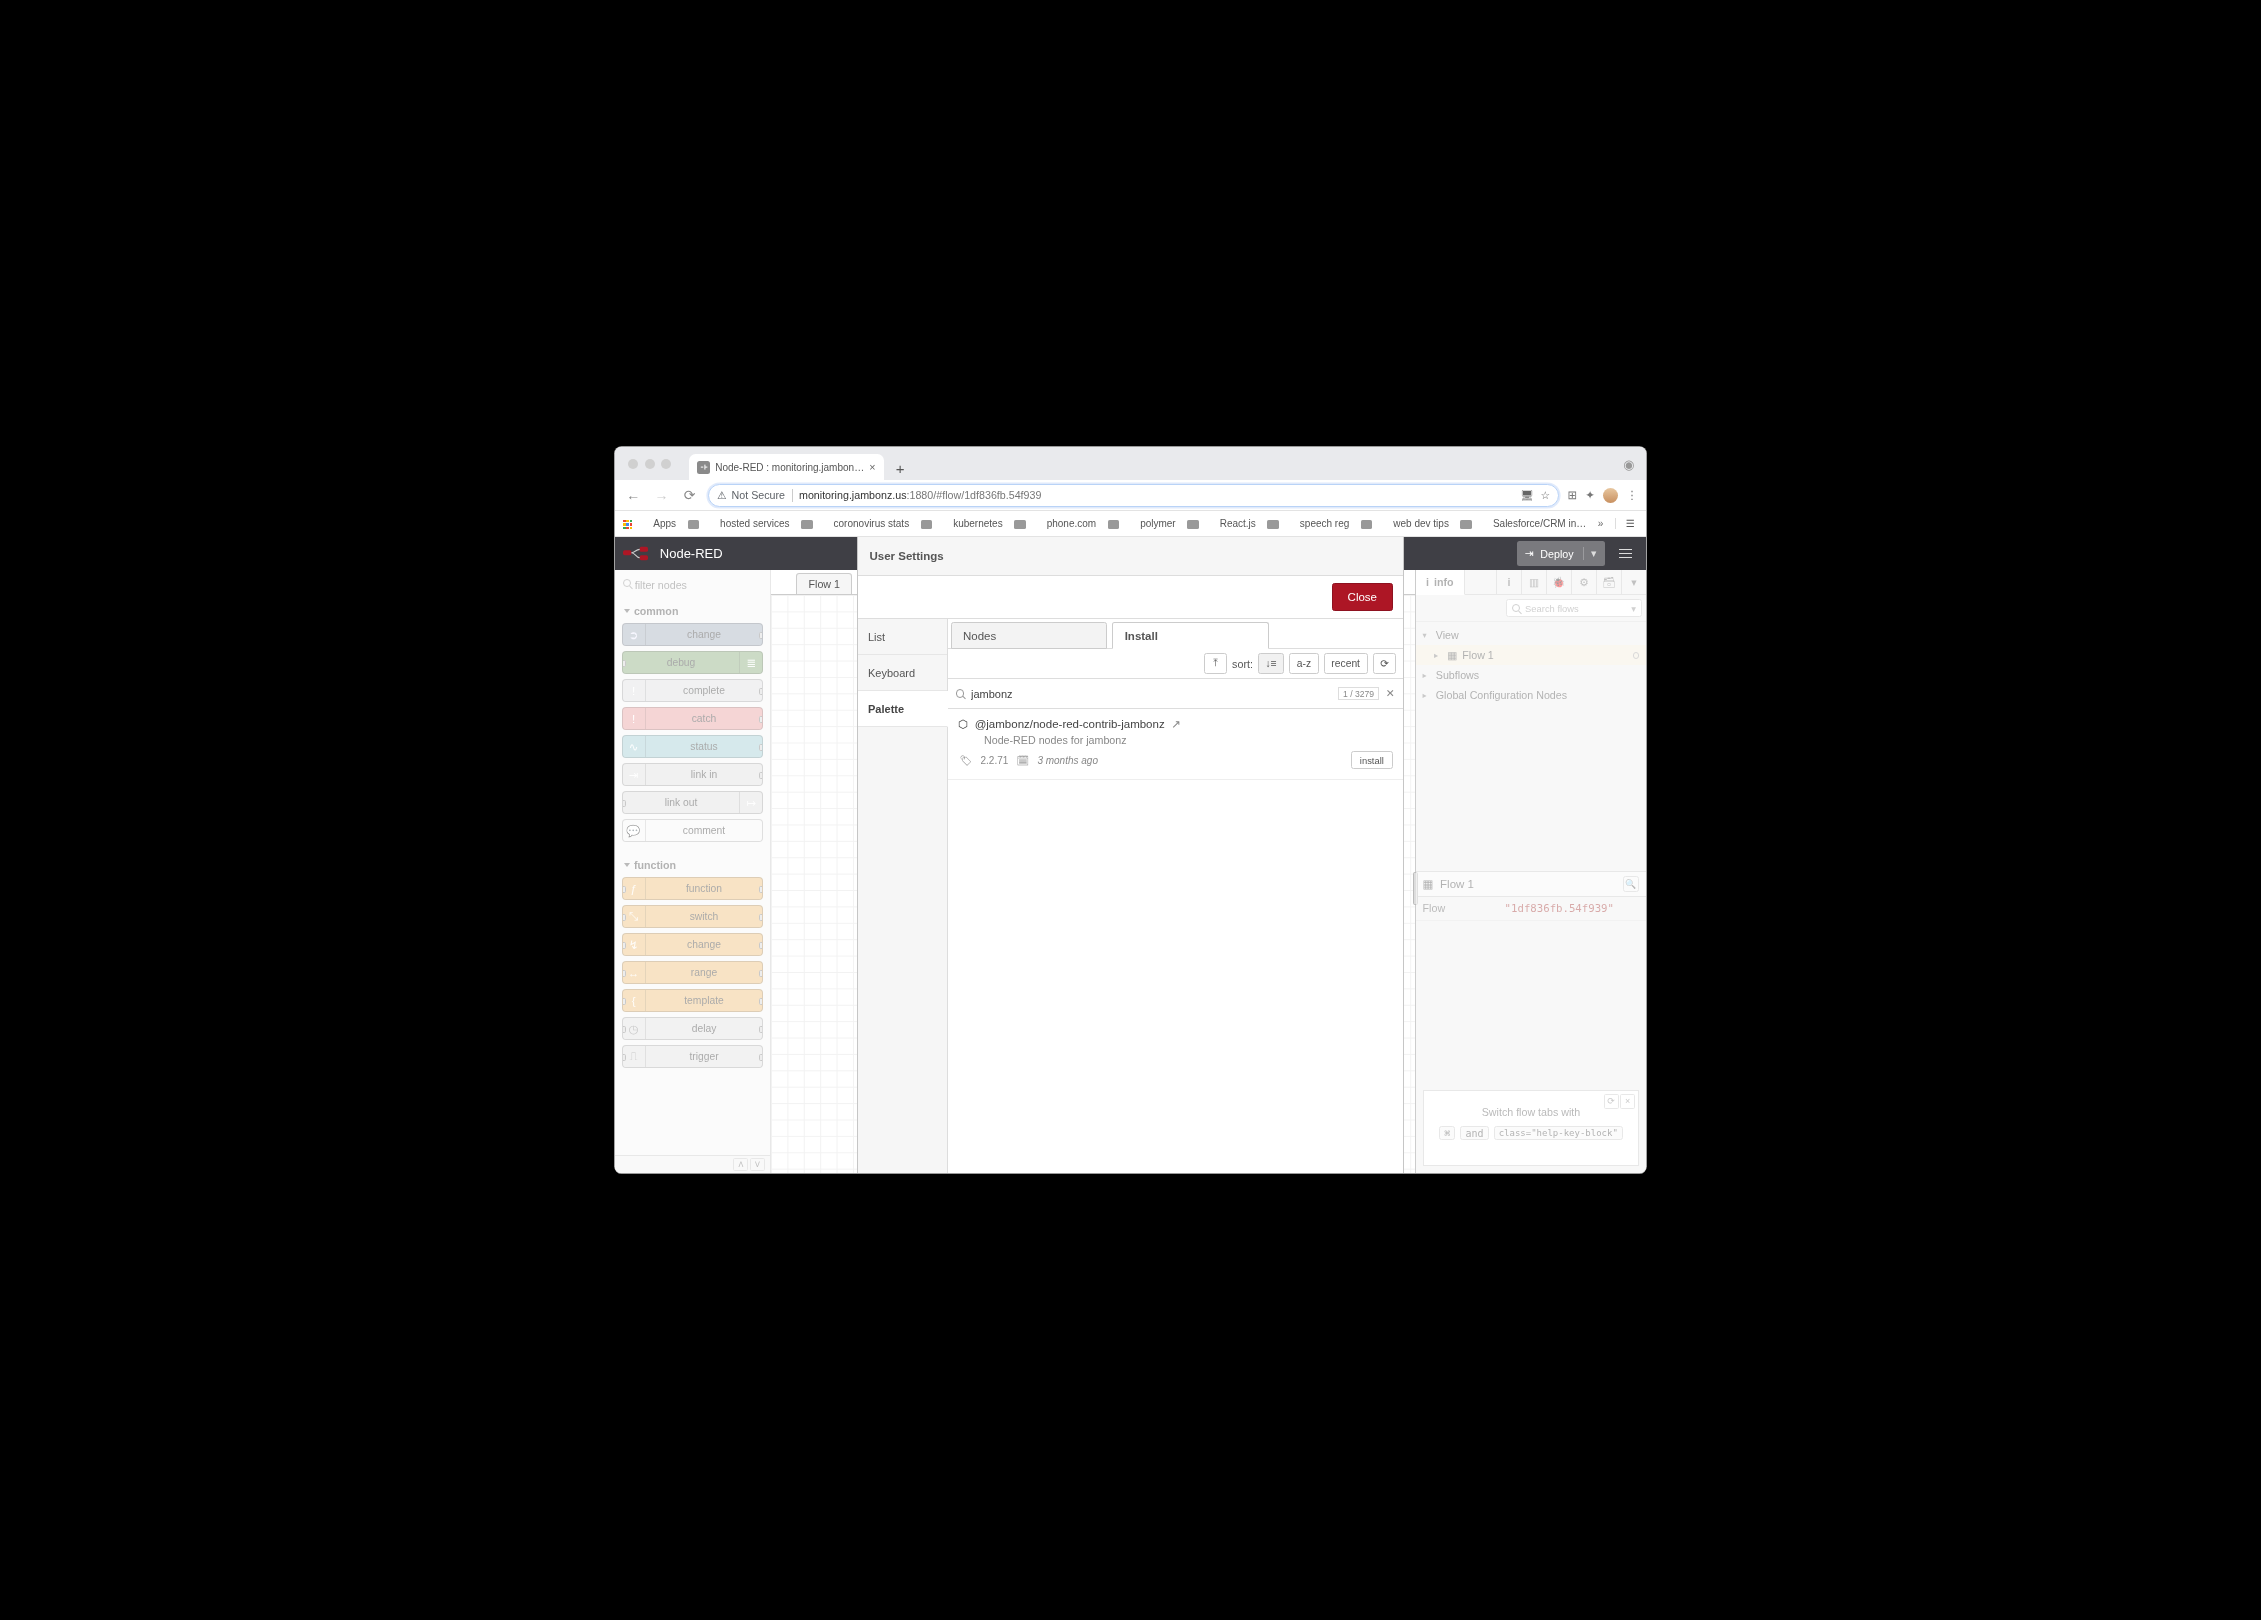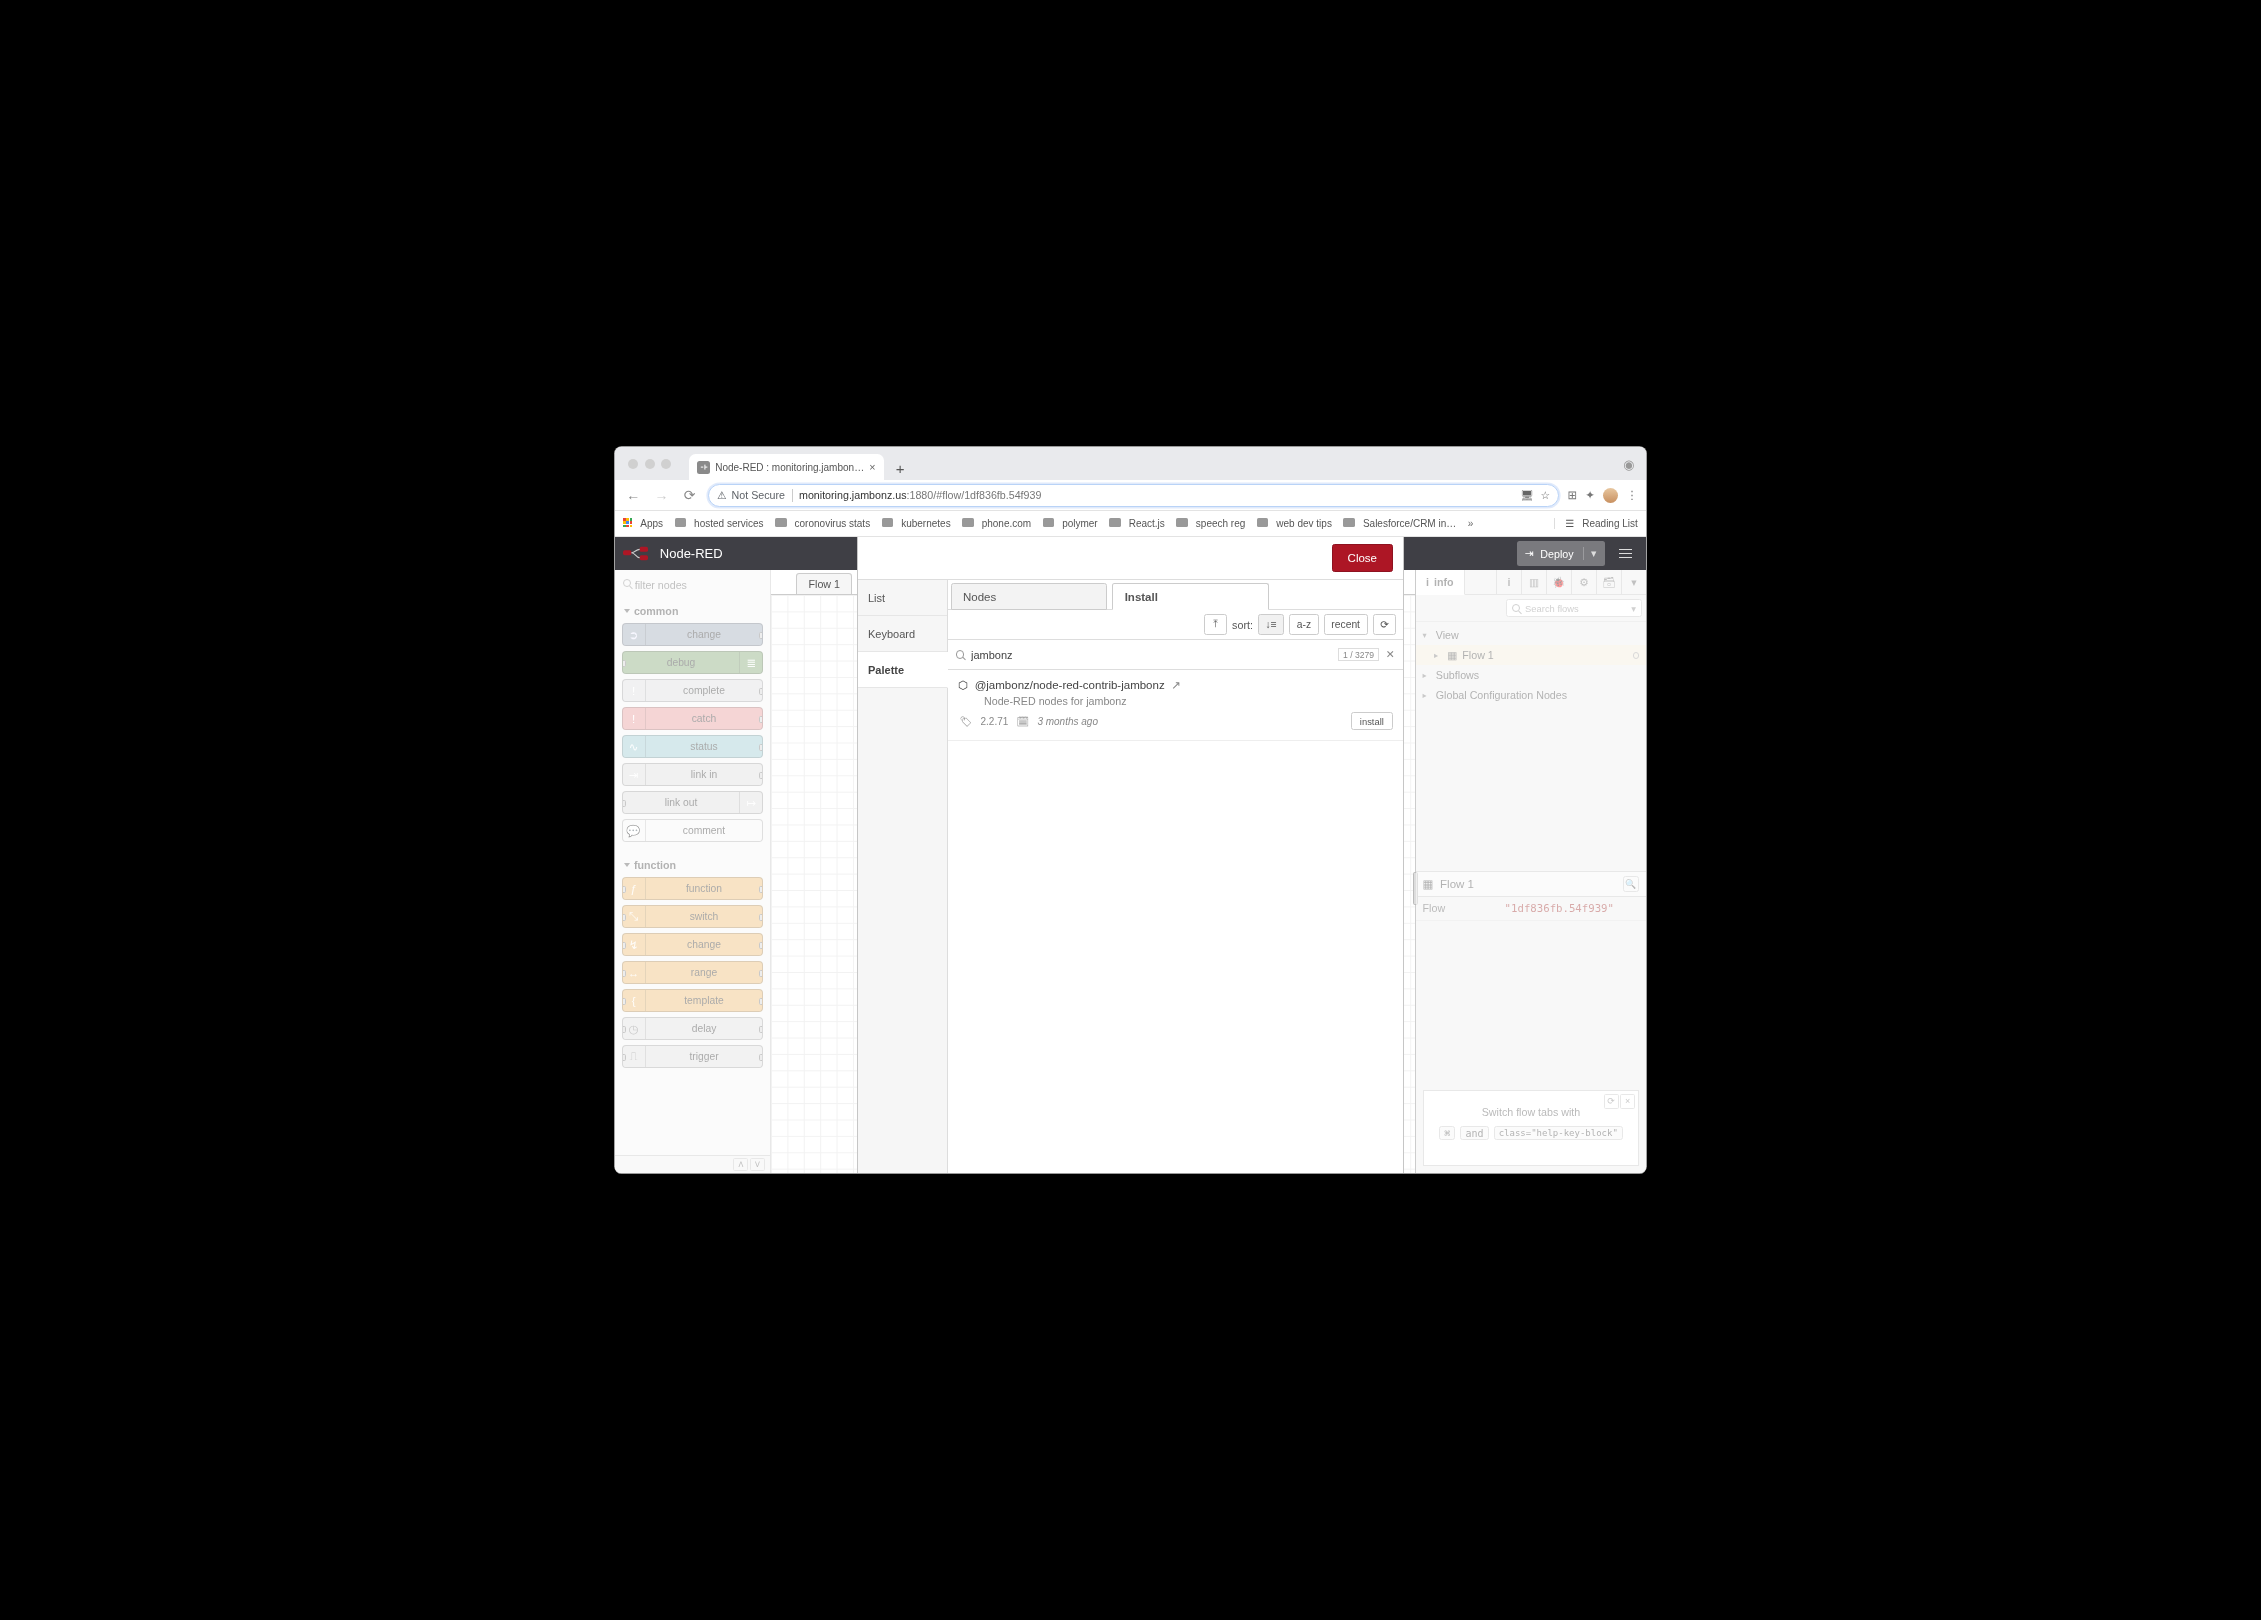--- a/index.html
+++ b/index.html
@@ -50,21 +50,21 @@
   .omni .sec { display:flex; align-items:center; gap:5px; color:#5f6368; }
   .omni .divider { width:0.8px; height:13px; background:#ccc; }
   .omni .url .host { color:#333; }
   .omni .url .rest { color:#777; }
   .omni .spacer { flex:1; }
   .omni .right-icons { display:flex; gap:6.6px; color:#666; align-items:center; }
   .chrome-right { display:flex; gap:8.2px; align-items:center; color:#777; }
   .avatar { width:15px; height:15px; border-radius:50%; background:linear-gradient(#e8c7a0,#c89060); }
 
   .bmbar { height:26px; background:#fff; border-bottom:0.8px solid #e3e3e3; display:flex; align-items:center; padding:0 8.2px; gap:11.5px; font-size:10px; color:#555; }
-  .bm { display:flex; align-items:flex-start; gap:8px; white-space:nowrap; }
+  .bm { display:flex; align-items:flex-end; gap:21px; white-space:nowrap; }
   .bm .foldicon { width:11.5px; height:9px; background:#999; border-radius:1.6px; position:relative; }
   .apps-icon { display:inline-grid; grid-template-columns:repeat(3,2.5px); gap:0.8px; }
   .apps-icon span { width:2.5px; height:2.5px; }
   .apps-icon span:nth-child(1){background:#ea4335}.apps-icon span:nth-child(2){background:#fbbc05}.apps-icon span:nth-child(3){background:#34a853}
   .apps-icon span:nth-child(4){background:#fbbc05}.apps-icon span:nth-child(5){background:#4285f4}.apps-icon span:nth-child(6){background:#ea4335}
   .apps-icon span:nth-child(7){background:#34a853}.apps-icon span:nth-child(8){background:#ea4335}.apps-icon span:nth-child(9){background:#fbbc05}
   .bmbar .bm-right { margin-left:auto; display:flex; align-items:center; gap:10px; border-left:0.8px solid #ddd; padding-left:10px;}
   .chevmore { color:#666; }
 
   
@@ -491,20 +491,21 @@
         </div>
       </div>
     </div>
 
     <div class="dim-overlay">
       <div class="dim-left"></div>
         <div class="dim-right"></div>
     </div>
 
     <div class="dialog">
+      <div class="dlg-head">User Settings</div>
       <div class="dlg-actions">
         <button class="btn-red">Close</button>
       </div>
       <div class="dlg-body">
         <div class="dlg-nav">
           <div>List</div>
           <div>Keyboard</div>
           <div class="sel">Palette</div>
         </div>
         <div class="dlg-content">

